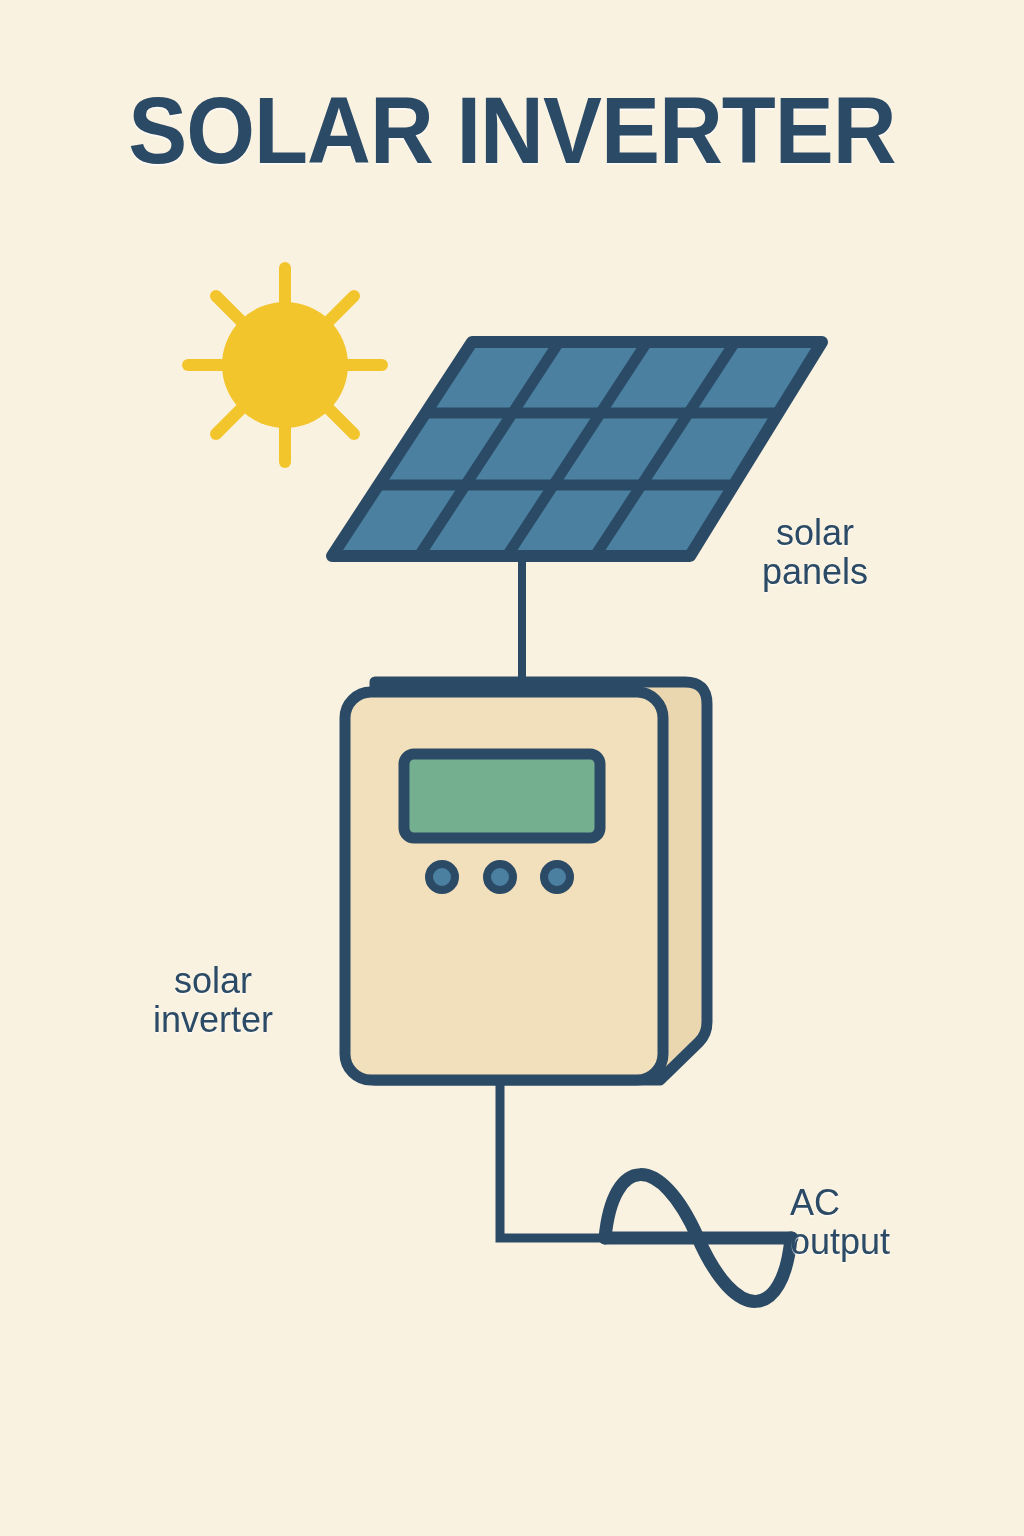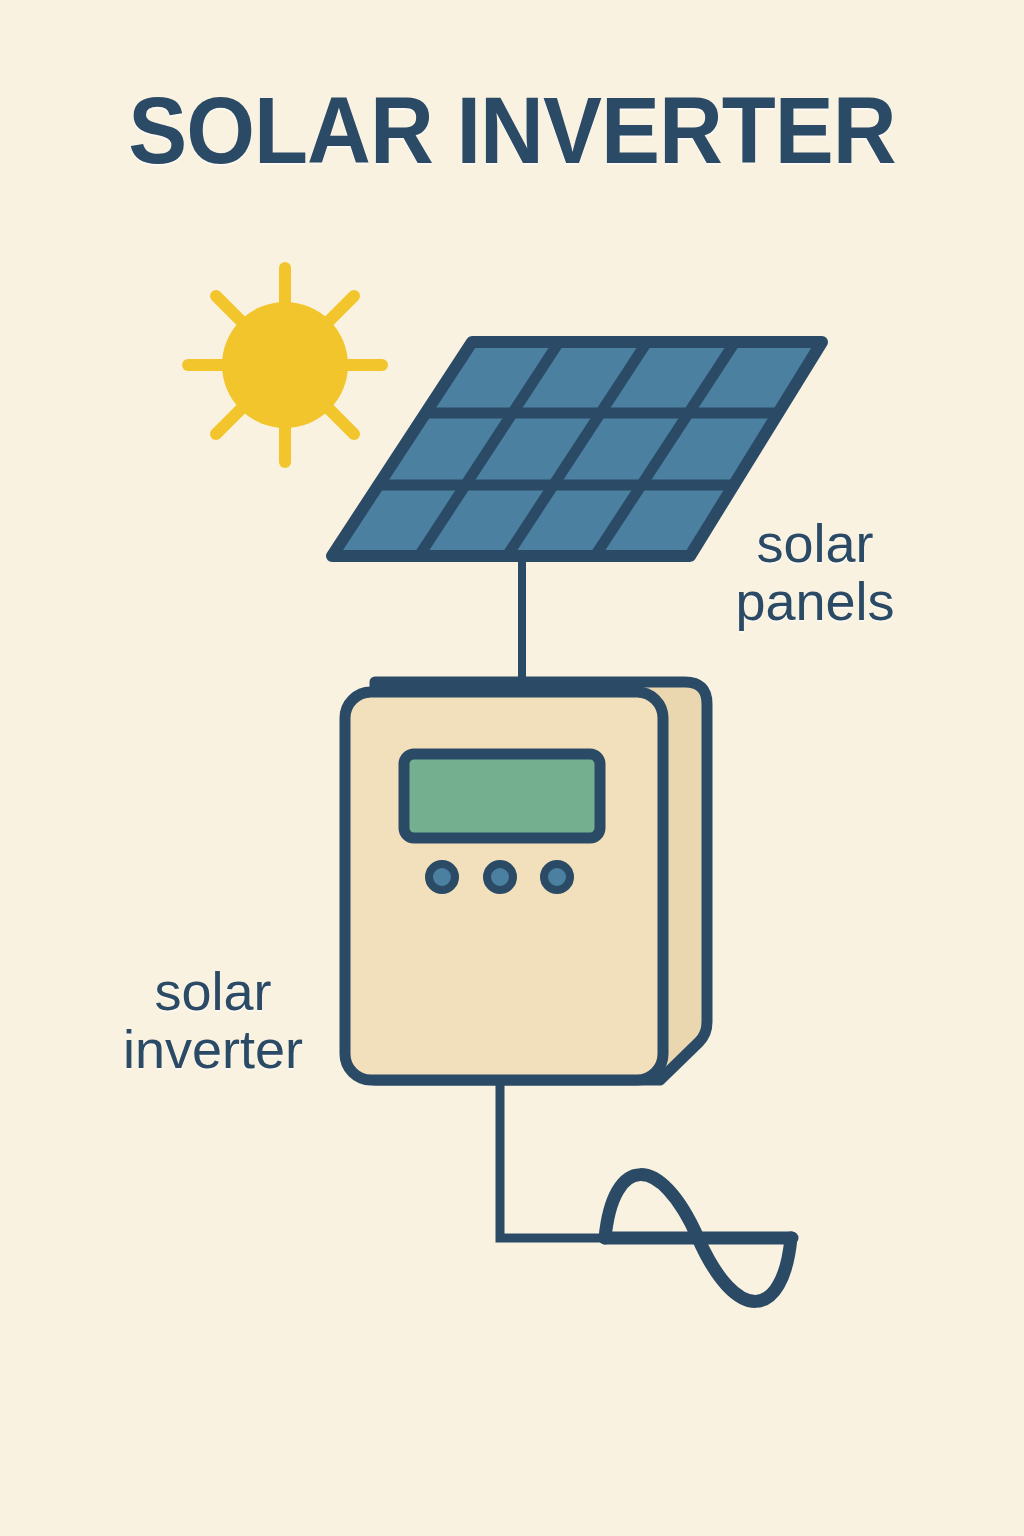--- a/index.html
+++ b/index.html
@@ -45,21 +45,21 @@
     color: #2b4a66;
     transform: scaleX(0.94);
     transform-origin: center top;
     text-shadow: 0 2px 0 rgba(255,255,255,0.55);
   }
   .label {
     position: absolute;
     color: #2b4a66;
     font-family: "Liberation Sans", sans-serif;
     font-weight: 400;
-    font-size: 54px;
+    font-size: 36px;
     line-height: 1.08;
     text-align: center;
     text-shadow: 0 2px 0 rgba(255,255,255,0.5);
     white-space: pre-line;
   }
   #label-solar-panels {
     left: 690px;
     top: 514px;
     width: 250px;
   }
@@ -152,15 +152,17 @@
                C 736 1324, 783 1321, 791 1238"></path>
     </g>
   </svg>
 
   <div class="label" id="label-solar-panels">solar
 panels</div>
 
   <div class="label" id="label-solar-inverter">solar
 inverter</div>
 
+  <div class="label" id="label-ac-output">AC
+output</div>
 
   <div id="grain"></div>
 </div>
 
 </body></html>

